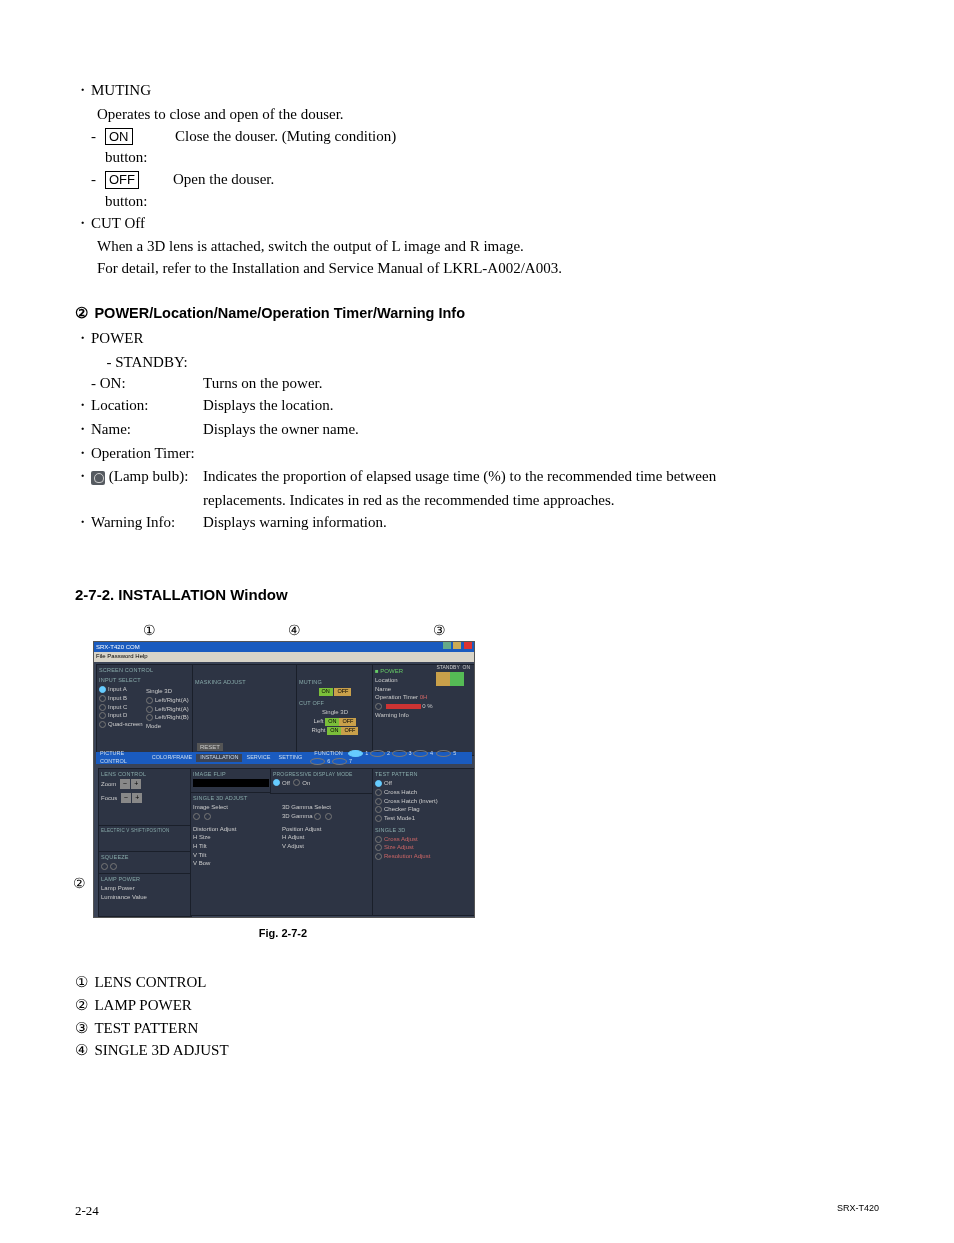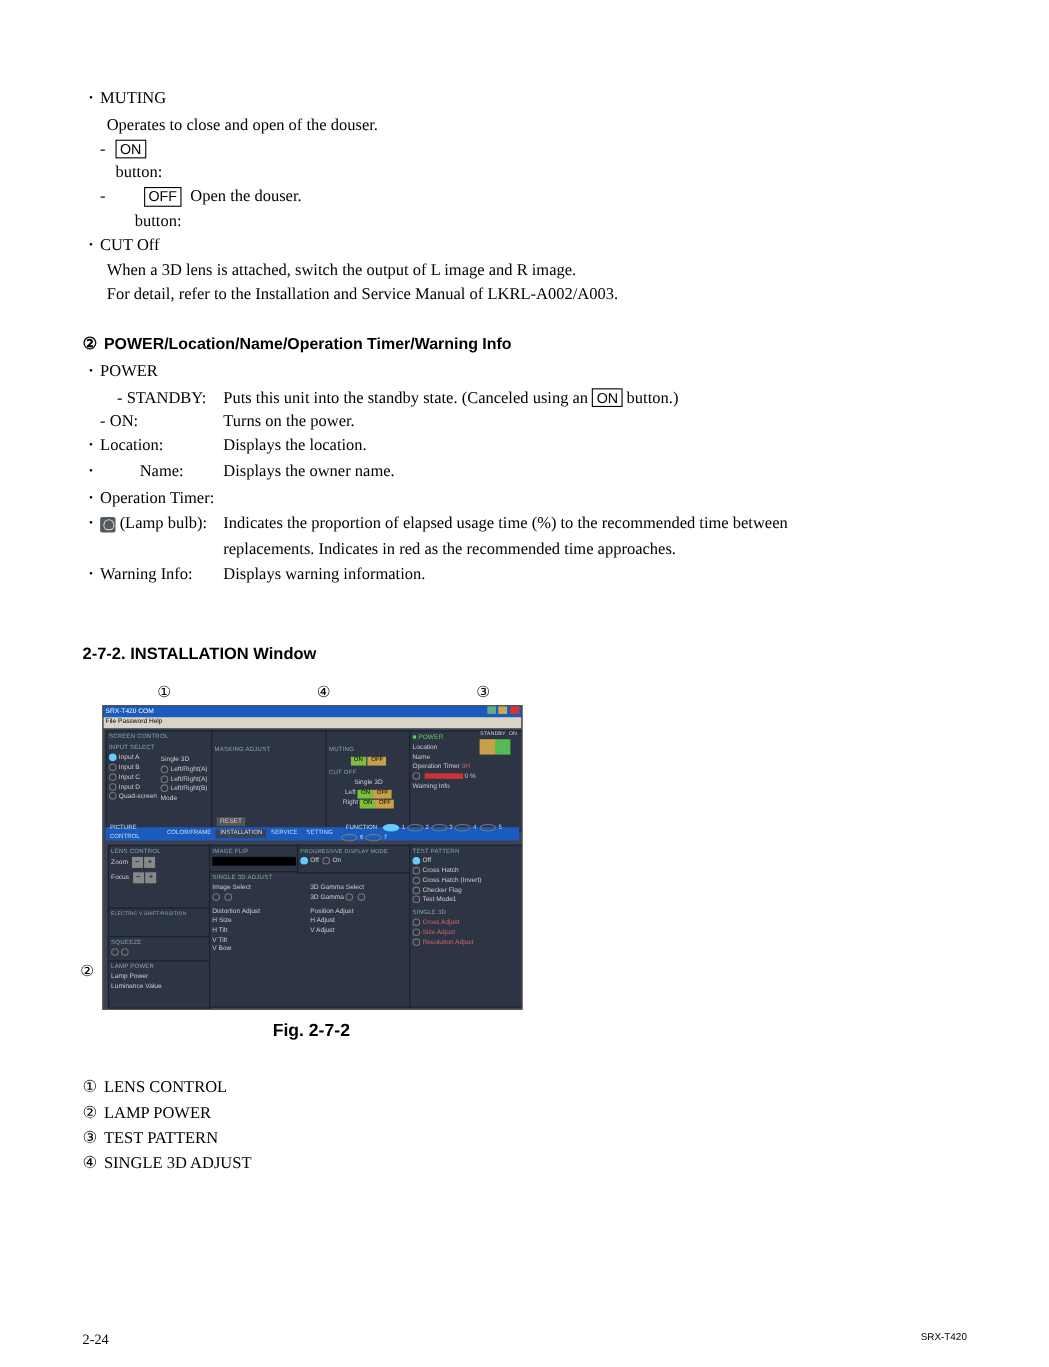--- a/index.html
+++ b/index.html
@@ -66,21 +66,21 @@
   .panel { position:absolute; background:#2d3444; border:1px solid #1a1f2a; padding:2px; }
   .hdr { color:#8aa; font-size:5.5px; text-transform:uppercase; letter-spacing:0.2px; }
   .radio { display:inline-block; width:5px; height:5px; border-radius:50%; border:1px solid #777; margin-right:2px; vertical-align:middle; }
   .radio.on { background:#6cf; border-color:#6cf; }
   .btn-on { background:#7bbf3a; color:#000; padding:0 3px; font-size:5.5px; display:inline-block; }
   .btn-off { background:#c9a04a; color:#000; padding:0 3px; font-size:5.5px; display:inline-block; }
   .pm { display:inline-block; width:10px; height:10px; background:#888; color:#000; text-align:center; line-height:10px; font-size:7px; }
   .tabrow { position:absolute; top:110px; left:2px; right:2px; height:12px; background:#1a5bbf; display:flex; align-items:center; font-size:5.5px; color:#cde; }
   .tabrow span { padding:0 4px; }
   .bar { display:inline-block; width:35px; height:5px; background:#c33; vertical-align:middle; }
-  .fig-caption { text-align:center; width:380px; margin-left:18px; font-family: Arial, sans-serif; font-size:16px; font-weight:bold; margin-top:8px; }
+  .fig-caption { text-align:center; width:380px; margin-left:18px; font-family: Arial, sans-serif; font-size:11px; font-weight:bold; margin-top:8px; }
   .legend { margin-top: 30px; }
   .legend-row { display:flex; align-items:baseline; margin-bottom:1px; }
   .footer { display:flex; justify-content:space-between; margin-top:140px; font-size:13px; }
   .footer .model { font-family: Arial, sans-serif; font-size:9px; }
   .lamp-icon {
     display:inline-block; width:14px; height:14px; background:#555a60; border-radius:2px;
     vertical-align:middle; position:relative;
   }
   .lamp-icon::after {
     content:""; position:absolute; left:3px; top:2px; width:8px; height:8px;
@@ -91,58 +91,58 @@
 <body>
 
 <div class="bullet-row">
   <span class="bullet">・</span>
   <span>MUTING</span>
 </div>
 <div class="indent-sub">Operates to close and open of the douser.</div>
 <div class="dash-row">
   <span style="width:14px;">- </span>
   <span style="width:60px;"><span class="keycap">ON</span><span> button:</span></span>
+  <span style="margin-left:10px;">Close the douser. (Muting condition)</span>
 </div>
 <div class="dash-row">
   <span style="width:14px;">- </span>
-  <span style="width:60px;text-align:right;"><span class="keycap">OFF</span><span> button:</span></span>
+  <span style="width:60px;"><span class="keycap">OFF</span><span> button:</span></span>
   <span style="margin-left:8px;">Open the douser.</span>
 </div>
 
 <div class="bullet-row">
   <span class="bullet">・</span>
   <span>CUT Off</span>
 </div>
 <div class="indent-sub">When a 3D lens is attached, switch the output of L image and R image.</div>
 <div class="indent-sub">For detail, refer to the Installation and Service Manual of LKRL-A002/A003.</div>
 
 <div class="section-head">
   <span class="circ">②</span><span>POWER/Location/Name/Operation Timer/Warning Info</span>
 </div>
 
 <div class="bullet-row">
   <span class="bullet">・</span>
   <span>POWER</span>
 </div>
 <div class="dash-row">
   <span class="col-lab" style="width:112px;text-align:center;">- STANDBY:</span>
-  <span><span>Puts this unit into the standby state. (Canceled using an </span><span class="keycap">ON</span><span> button.)</span></span>
 </div>
 <div class="dash-row">
   <span class="col-lab" style="width:112px;">- ON:</span>
   <span>Turns on the power.</span>
 </div>
 <div class="bullet-row">
   <span class="bullet">・</span>
   <span class="col-lab" style="width:112px;">Location:</span>
   <span>Displays the location.</span>
 </div>
 <div class="bullet-row">
   <span class="bullet">・</span>
-  <span class="col-lab" style="width:112px;text-align:center;">Name:</span>
+  <span class="col-lab" style="width:112px;">Name:</span>
   <span>Displays the owner name.</span>
 </div>
 <div class="bullet-row">
   <span class="bullet">・</span>
   <span class="col-lab" style="width:112px;">Operation Timer:</span>
 </div>
 <div class="bullet-row">
   <span class="bullet">・</span>
   <span class="col-lab" style="width:112px;"><span class="lamp-icon"></span> <span>(Lamp bulb):</span></span>
   <span>Indicates the proportion of elapsed usage time (%) to the recommended time between</span>

